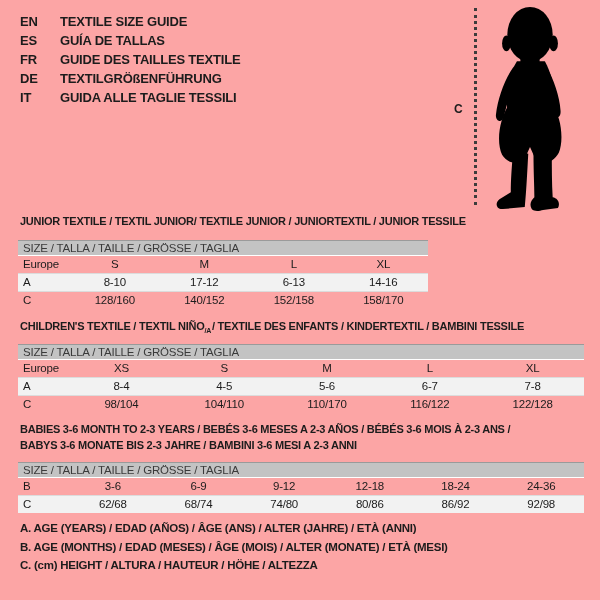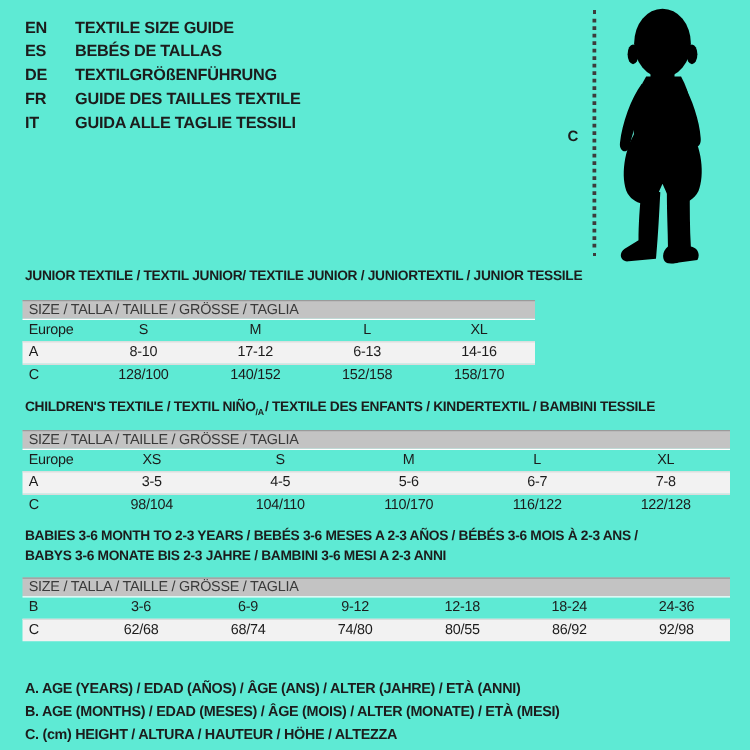--- a/index.html
+++ b/index.html
@@ -1,17 +1,17 @@
 <!DOCTYPE html>
 <html style="--text: #1c1c1c; --bar_bg: #c3c3c3; --bar_border: #9a9a9a; --bar_text: #3a3a3a; --row_alt_bg: #f2f2f2; --row_border: #dcdcdc; --silhouette: #000000;"><head>
 <meta charset="utf-8">
 <style>
   html,body{margin:0;padding:0;background:#fff;}
   .page{
-    position:relative;width:600px;height:600px;background:#5eead4;overflow:hidden;
+    position:relative;width:600px;height:600px;background:#fca5a5;overflow:hidden;
     font-family:"Liberation Sans","DejaVu Sans",sans-serif;color:var(--text,#1c1c1c);
   }
   
   .lang-list{position:absolute;left:20px;top:12px;}
   .lang-row{display:flex;line-height:19px;font-size:13px;font-weight:700;letter-spacing:-0.2px;}
   .lang-code{width:40px;flex:0 0 40px;}
   
   .figure{position:absolute;left:440px;top:0;width:160px;height:215px;}
   .measure-line{position:absolute;left:34px;top:8px;height:197px;width:0;border-left:3px dotted #3c3c3c;}
   .measure-label{position:absolute;left:14px;top:102px;font-size:12px;font-weight:700;}
@@ -35,44 +35,44 @@
   .cols4{grid-template-columns:52px repeat(4,1fr);}
   .cols5{grid-template-columns:52px repeat(5,1fr);}
   .cols6{grid-template-columns:52px repeat(6,1fr);}
   .tbl-junior{top:240px;width:410px;}
   .tbl-children{top:344px;width:566px;}
   .tbl-babies{top:462px;width:566px;}
   #junior-title{top:215px;}
   #children-title{top:320px;}
   #babies-title{top:421px;line-height:16px;}
   
-  .footnotes{position:absolute;left:20px;top:542px;}
+  .footnotes{position:absolute;left:20px;top:519px;}
   .footnote{font-size:11.5px;font-weight:700;letter-spacing:-0.25px;line-height:18.5px;white-space:nowrap;}
 </style>
 </head>
 <body>
 
 <div class="page">
 
   <div class="lang-list">
     <div class="lang-row">
       <span class="lang-code">EN</span>
       <span class="lang-label">TEXTILE SIZE GUIDE</span>
     </div>
     <div class="lang-row">
       <span class="lang-code">ES</span>
-      <span class="lang-label">BEBÉS DE TALLAS</span>
+      <span class="lang-label">GUÍA DE TALLAS</span>
+    </div>
+    <div class="lang-row">
+      <span class="lang-code">FR</span>
+      <span class="lang-label">GUIDE DES TAILLES TEXTILE</span>
     </div>
     <div class="lang-row">
       <span class="lang-code">DE</span>
       <span class="lang-label">TEXTILGRÖßENFÜHRUNG</span>
-    </div>
-    <div class="lang-row">
-      <span class="lang-code">FR</span>
-      <span class="lang-label">GUIDE DES TAILLES TEXTILE</span>
     </div>
     <div class="lang-row">
       <span class="lang-code">IT</span>
       <span class="lang-label">GUIDA ALLE TAGLIE TESSILI</span>
     </div>
   </div>
 
   <div class="figure">
     <div class="measure-line"></div>
     <div class="measure-label">C</div>
@@ -105,21 +105,21 @@
       </div>
       <div class="row cols4 shaded">
         <span class="lbl">A</span>
         <span class="val">8-10</span>
         <span class="val">17-12</span>
         <span class="val">6-13</span>
         <span class="val">14-16</span>
       </div>
       <div class="row cols4">
         <span class="lbl">C</span>
-        <span class="val">128/100</span>
+        <span class="val">128/160</span>
         <span class="val">140/152</span>
         <span class="val">152/158</span>
         <span class="val">158/170</span>
       </div>
     </div>
   </div>
 
   <div class="sec-title" id="children-title">
     <span>CHILDREN'S TEXTILE / TEXTIL NIÑO</span><span class="sub">/A</span><span>/ TEXTILE DES ENFANTS / KINDERTEXTIL / BAMBINI TESSILE</span>
   </div>
@@ -129,21 +129,21 @@
       <div class="row cols5">
         <span class="lbl">Europe</span>
         <span class="val">XS</span>
         <span class="val">S</span>
         <span class="val">M</span>
         <span class="val">L</span>
         <span class="val">XL</span>
       </div>
       <div class="row cols5 shaded">
         <span class="lbl">A</span>
-        <span class="val">3-5</span>
+        <span class="val">8-4</span>
         <span class="val">4-5</span>
         <span class="val">5-6</span>
         <span class="val">6-7</span>
         <span class="val">7-8</span>
       </div>
       <div class="row cols5">
         <span class="lbl">C</span>
         <span class="val">98/104</span>
         <span class="val">104/110</span>
         <span class="val">110/170</span>
@@ -167,21 +167,21 @@
         <span class="val">9-12</span>
         <span class="val">12-18</span>
         <span class="val">18-24</span>
         <span class="val">24-36</span>
       </div>
       <div class="row cols6 shaded">
         <span class="lbl">C</span>
         <span class="val">62/68</span>
         <span class="val">68/74</span>
         <span class="val">74/80</span>
-        <span class="val">80/55</span>
+        <span class="val">80/86</span>
         <span class="val">86/92</span>
         <span class="val">92/98</span>
       </div>
     </div>
   </div>
 
   <div class="footnotes">
     <div class="footnote">A. AGE (YEARS) / EDAD (AÑOS) / ÂGE (ANS) / ALTER (JAHRE) / ETÀ (ANNI)</div>
     <div class="footnote">B. AGE (MONTHS) / EDAD (MESES) / ÂGE (MOIS) / ALTER (MONATE) / ETÀ (MESI)</div>
     <div class="footnote">C. (cm) HEIGHT / ALTURA / HAUTEUR / HÖHE / ALTEZZA</div>

